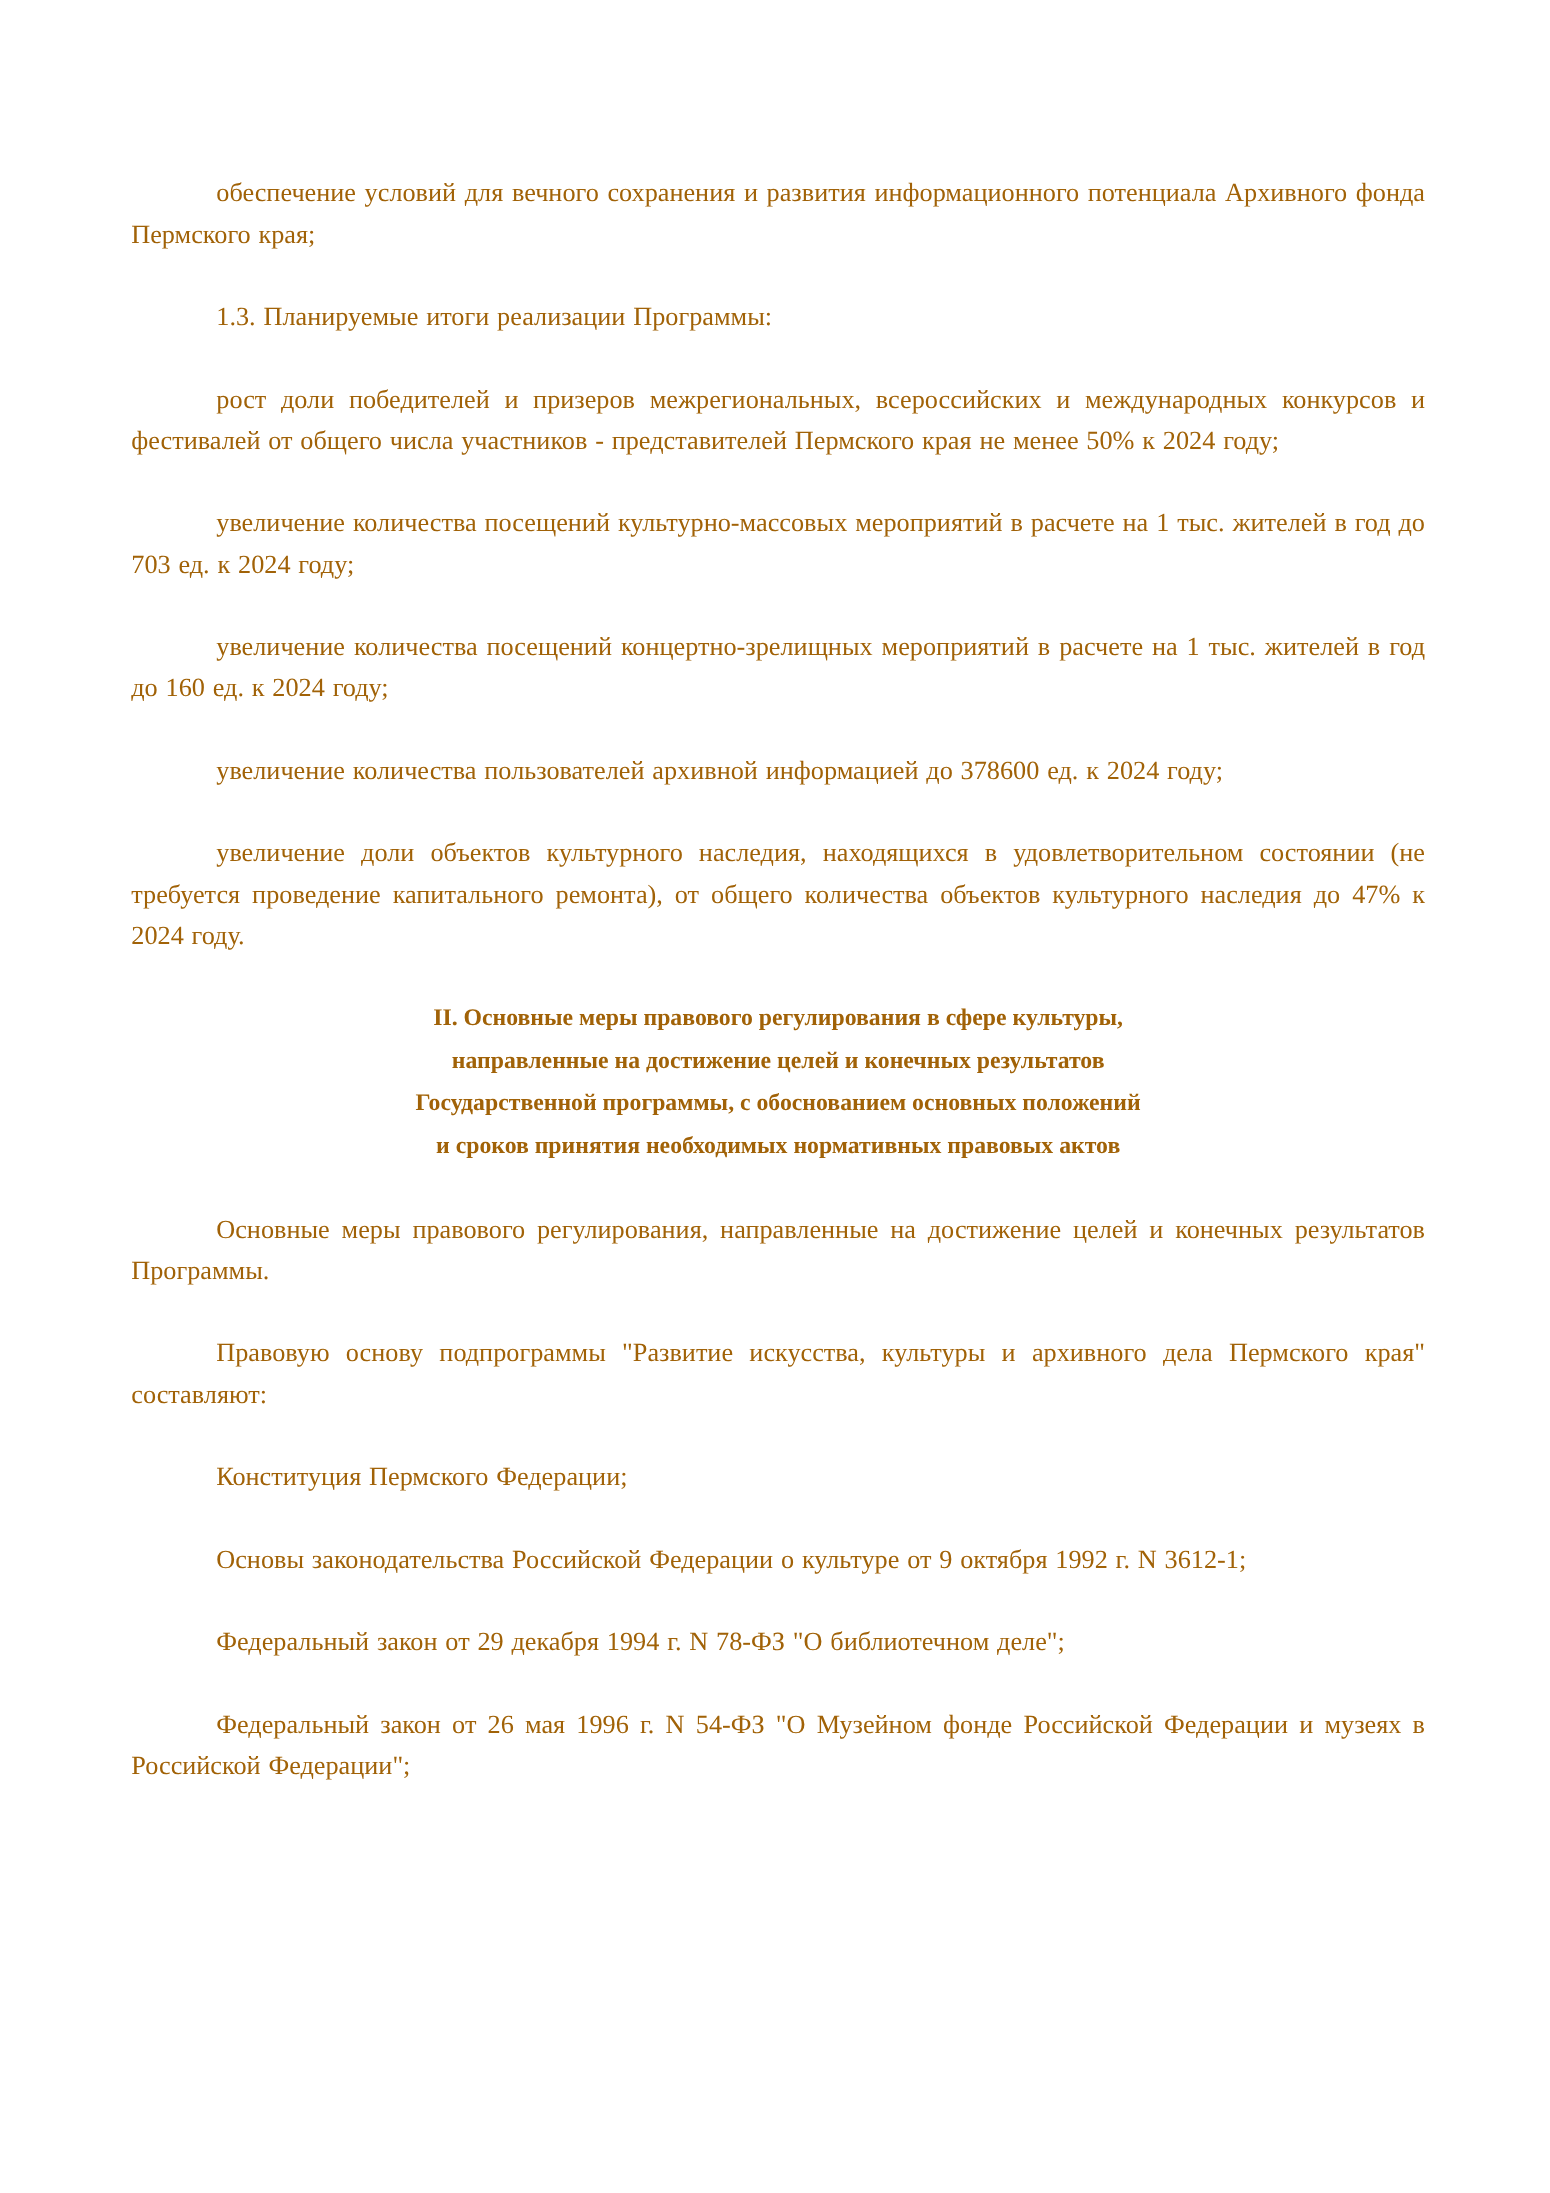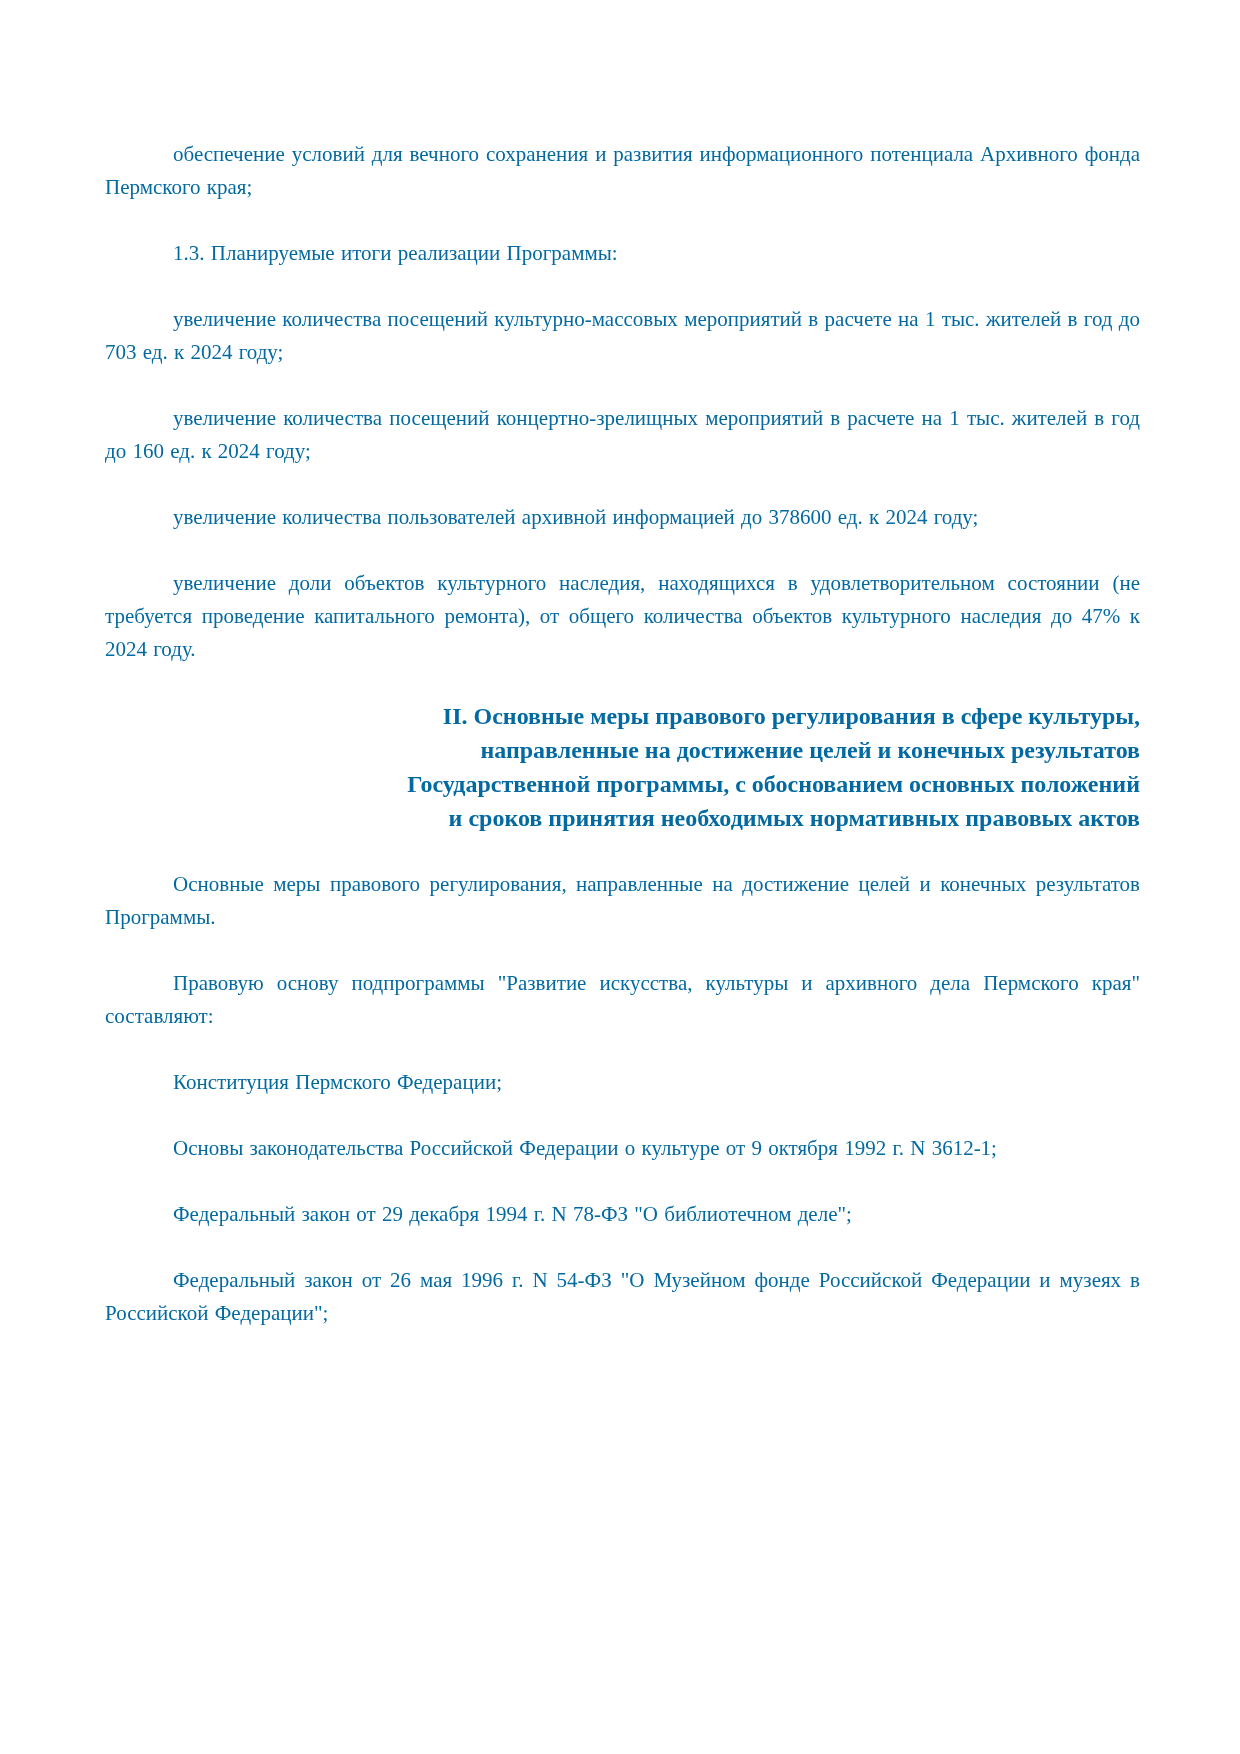--- a/index.html
+++ b/index.html
@@ -6,49 +6,50 @@
     margin: 0;
     padding: 0;
     background: #ffffff;
   }
   .page {
     width: 1240px;
     height: 1754px;
     box-sizing: border-box;
     margin: 0 auto;
     background: #ffffff;
-    color: #0369a1;
+    color: #a16207;
     padding: 138px 100px 0 105px;
     font-family: "Liberation Serif", "DejaVu Serif", serif;
     font-size: 21px;
     line-height: 33px;
     overflow: hidden;
   }
   .para {
     margin: 0 0 33px 0;
     text-align: justify;
     text-indent: 68px;
     word-spacing: 1px;
   }
   .heading {
     margin: 24px 0 33px 0;
-    text-align: right;
+    text-align: center;
     text-indent: 0;
     font-weight: bold;
-    font-size: 24px;
+    font-size: 19px;
     line-height: 34px;
     white-space: pre-line;
   }
 </style>
 </head>
 <body>
 
 <div class="page">
   <p class="para">обеспечение условий для вечного сохранения и развития информационного потенциала Архивного фонда Пермского края;</p>
   <p class="para">1.3. Планируемые итоги реализации Программы:</p>
+  <p class="para">рост доли победителей и призеров межрегиональных, всероссийских и международных конкурсов и фестивалей от общего числа участников - представителей Пермского края не менее 50% к 2024 году;</p>
   <p class="para">увеличение количества посещений культурно-массовых мероприятий в расчете на 1 тыс. жителей в год до 703 ед. к 2024 году;</p>
   <p class="para">увеличение количества посещений концертно-зрелищных мероприятий в расчете на 1 тыс. жителей в год до 160 ед. к 2024 году;</p>
   <p class="para">увеличение количества пользователей архивной информацией до 378600 ед. к 2024 году;</p>
   <p class="para">увеличение доли объектов культурного наследия, находящихся в удовлетворительном состоянии (не требуется проведение капитального ремонта), от общего количества объектов культурного наследия до 47% к 2024 году.</p>
   <h2 class="heading">II. Основные меры правового регулирования в сфере культуры,
 направленные на достижение целей и конечных результатов
 Государственной программы, с обоснованием основных положений
 и сроков принятия необходимых нормативных правовых актов</h2>
   <p class="para">Основные меры правового регулирования, направленные на достижение целей и конечных результатов Программы.</p>
   <p class="para">Правовую основу подпрограммы "Развитие искусства, культуры и архивного дела Пермского края" составляют:</p>

